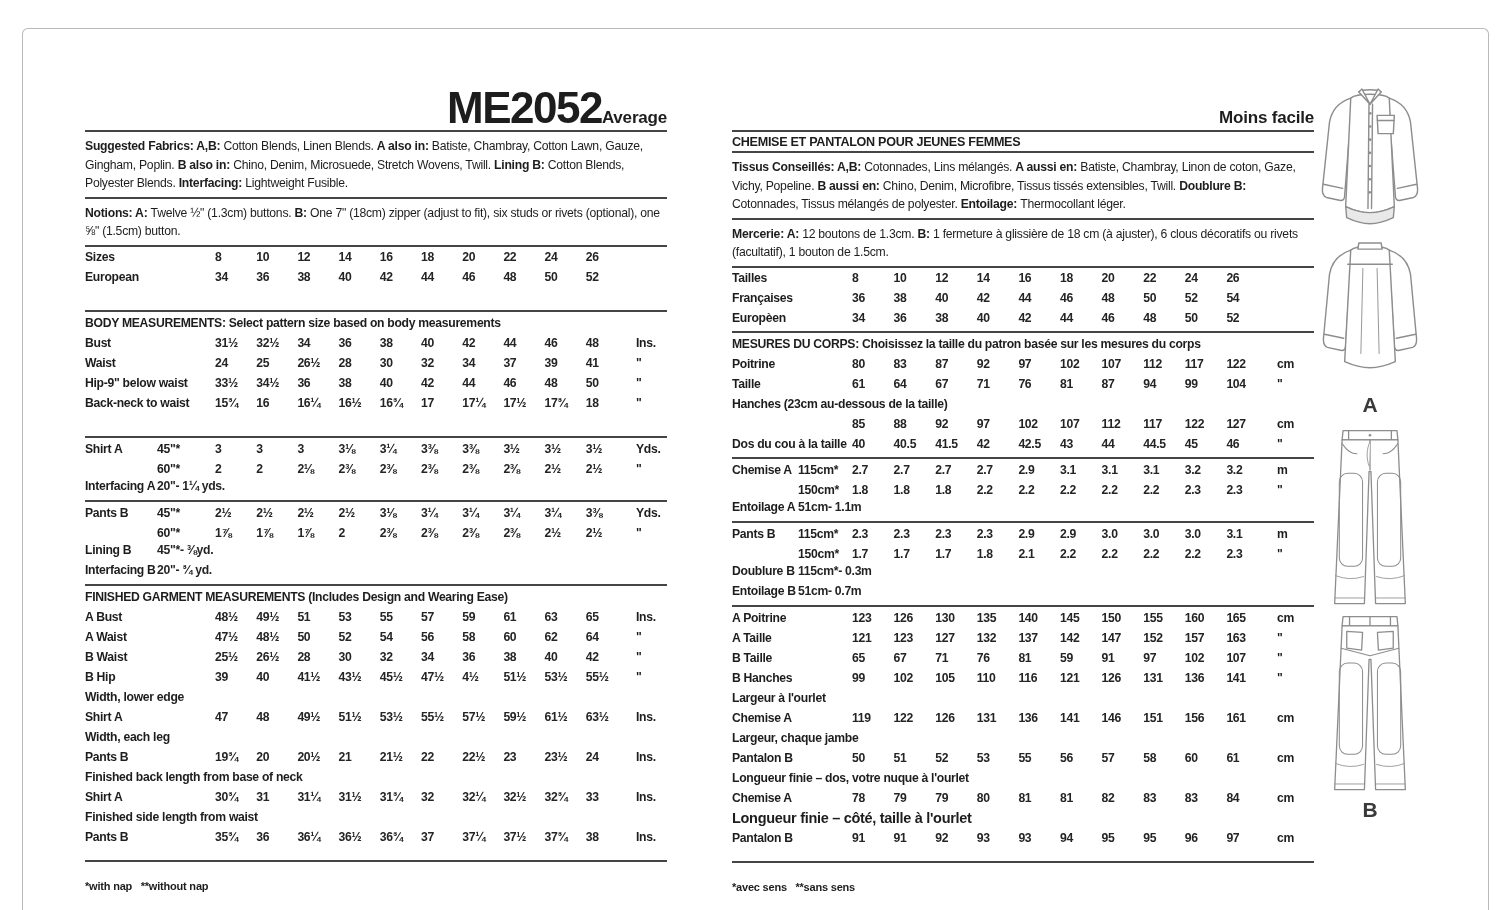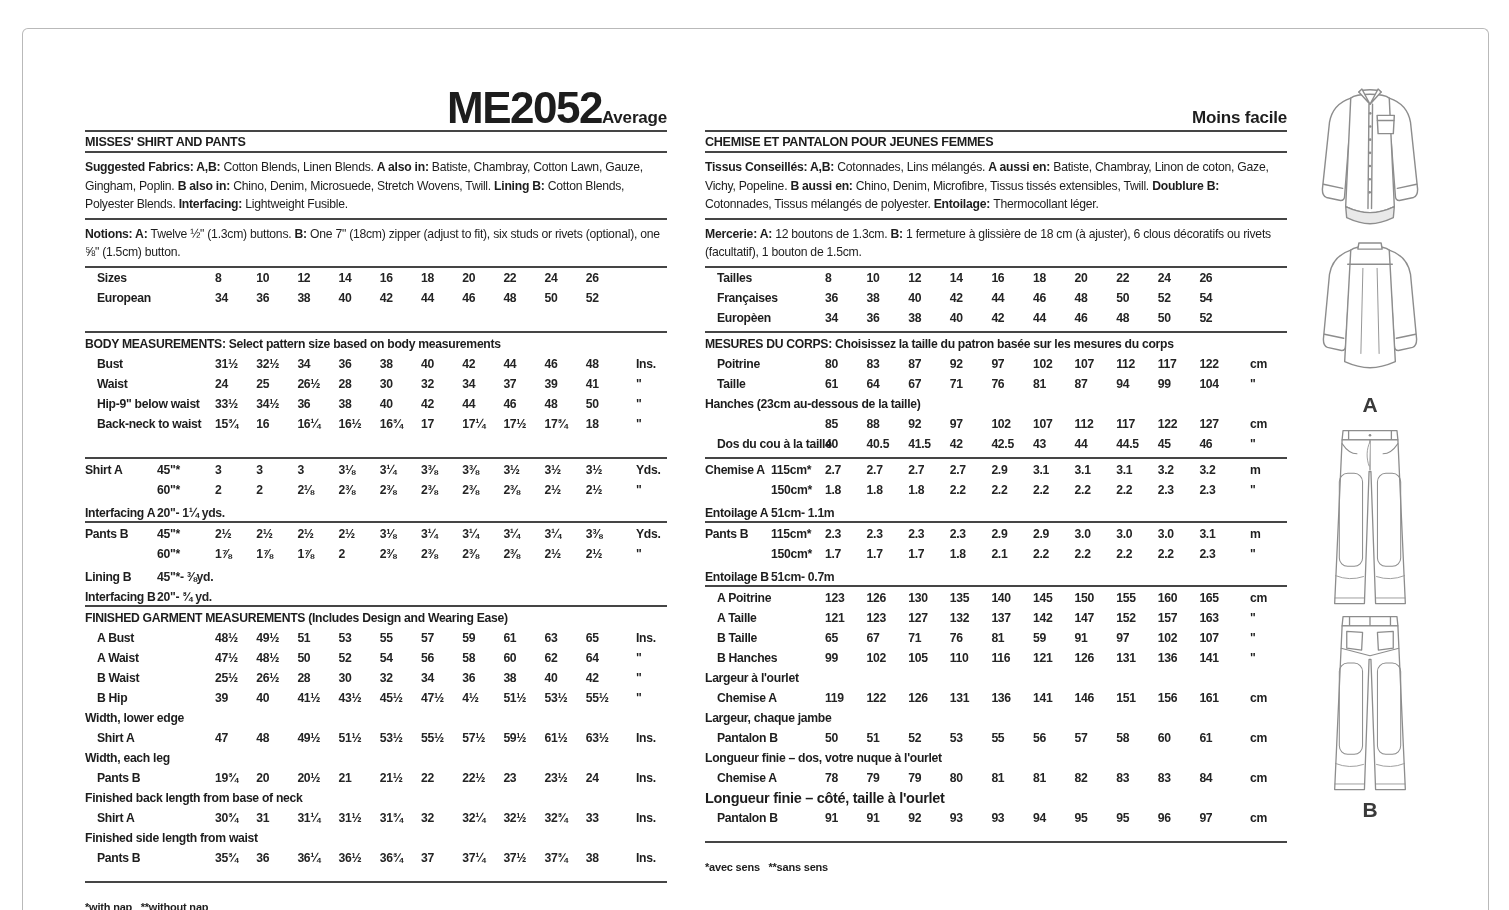--- a/index.html
+++ b/index.html
@@ -9,46 +9,46 @@
     font-family:"Liberation Sans","DejaVu Sans",sans-serif;
     color:#1d1d1d;
   }
   .frame{
     position:absolute;left:22px;top:28px;width:1465px;height:900px;
     border:1px solid #b9b9b9;border-bottom:none;border-radius:6px 6px 0 0;
     background:#ffffff;
   }
   .col{position:absolute;top:86px;width:582px;}
   .col-left{left:85px;}
-  .col-right{left:705px;}
+  .col-right{left:732px;}
 
   .hdr{display:flex;justify-content:flex-end;align-items:flex-end;
        height:42px;border-bottom:2.5px solid #454545;padding-bottom:2px;}
   .hdr-right{justify-content:flex-end;}
   .code{font-size:44px;font-weight:800;letter-spacing:-1.5px;line-height:.88;}
   .difficulty{font-size:17px;font-weight:600;letter-spacing:-.2px;}
 
   .sec-title{font-size:12.6px;font-weight:700;letter-spacing:-.3px;
              padding:3px 0 2px;border-bottom:2px solid #454545;white-space:nowrap;}
   .para{font-size:12.2px;line-height:18.6px;letter-spacing:-.25px;
         padding:5px 0 4px;border-bottom:2px solid #454545;}
   .para .b{font-weight:700;}
 
   .rows{display:block;}
   .rule{height:2px;background:#454545;margin:1px 0;}
   .sp{width:100%;}
   .trow{display:grid;grid-template-columns:72px 58px repeat(10,1fr) 40px;
         align-items:center;height:20px;font-size:12.2px;letter-spacing:-.3px;}
   .col-right .trow{grid-template-columns:66px 54px repeat(10,1fr) 46px;}
   .lbl{font-weight:700;white-space:nowrap;grid-column:1/2;}
-  .lbl.span2{grid-column:1/3;margin-left:12px;}
+  .lbl.span2{grid-column:1/3;}
   .sub{font-weight:700;white-space:nowrap;grid-column:2/3;}
   .val{font-weight:700;color:#242424;white-space:nowrap;}
   .unit{font-weight:700;white-space:nowrap;margin-left:9px;}
-  .textrow{display:flex;align-items:flex-end;height:20px;font-size:12.2px;letter-spacing:-.3px;}
+  .textrow{display:flex;align-items:flex-start;height:20px;font-size:12.2px;letter-spacing:-.3px;}
   .textrow .lbl{min-width:72px;}
   .col-right .textrow .lbl{min-width:66px;}
   .freetext{font-weight:700;color:#242424;white-space:nowrap;}
   .thead{height:20px;line-height:20px;font-size:12.2px;font-weight:700;
          letter-spacing:-.3px;white-space:nowrap;}
   .thead-big{font-size:14.5px;}
   .footnote{font-size:11px;font-weight:600;letter-spacing:-.2px;padding-top:17px;}
 
   .figures{position:absolute;left:1308px;top:88px;width:124px;}
   .fig{display:flex;flex-direction:column;align-items:center;}
@@ -58,21 +58,20 @@
 </head>
 <body>
 
 <div class="frame"></div>
 
 <div class="col col-left">
   <div class="hdr">
     <div class="code">ME2052</div>
     <div class="difficulty">Average</div>
   </div>
-  <div class="sec-title">MISSES' SHIRT AND PANTS</div>
   <div class="para"><span class="b">Suggested Fabrics: A,B: </span><span>Cotton Blends, Linen Blends. </span><span class="b">A also in: </span><span>Batiste, Chambray, Cotton Lawn, Gauze, Gingham, Poplin. </span><span class="b">B also in: </span><span>Chino, Denim, Microsuede, Stretch Wovens, Twill. </span><span class="b">Lining B: </span><span>Cotton Blends, Polyester Blends. </span><span class="b">Interfacing: </span><span>Lightweight Fusible.</span></div>
   <div class="para"><span class="b">Notions: A: </span><span>Twelve ½" (1.3cm) buttons. </span><span class="b">B: </span><span>One 7" (18cm) zipper (adjust to fit), six studs or rivets (optional), one ⅝" (1.5cm) button.</span></div>
   <div class="rows">
       <div class="trow">
         <span class="lbl span2">Sizes</span>
         <span class="val">8</span>
         <span class="val">10</span>
         <span class="val">12</span>
         <span class="val">14</span>
         <span class="val">16</span>
@@ -524,20 +523,24 @@
         <span class="val">1.7</span>
         <span class="val">1.7</span>
         <span class="val">1.8</span>
         <span class="val">2.1</span>
         <span class="val">2.2</span>
         <span class="val">2.2</span>
         <span class="val">2.2</span>
         <span class="val">2.2</span>
         <span class="val">2.3</span>
         <span class="unit">"</span>
+      </div>
+      <div class="textrow">
+        <span class="lbl">Doublure B</span>
+        <span class="freetext">115cm*- 0.3m</span>
       </div>
       <div class="textrow">
         <span class="lbl">Entoilage B</span>
         <span class="freetext">51cm- 0.7m</span>
       </div>
       <div class="rule"></div>
       <div class="trow">
         <span class="lbl span2">A Poitrine</span>
         <span class="val">123</span>
         <span class="val">126</span>

